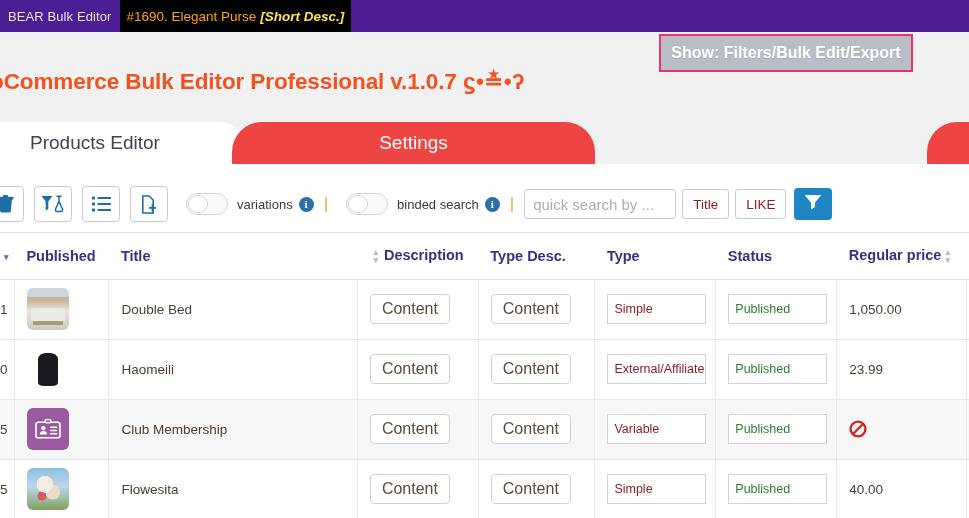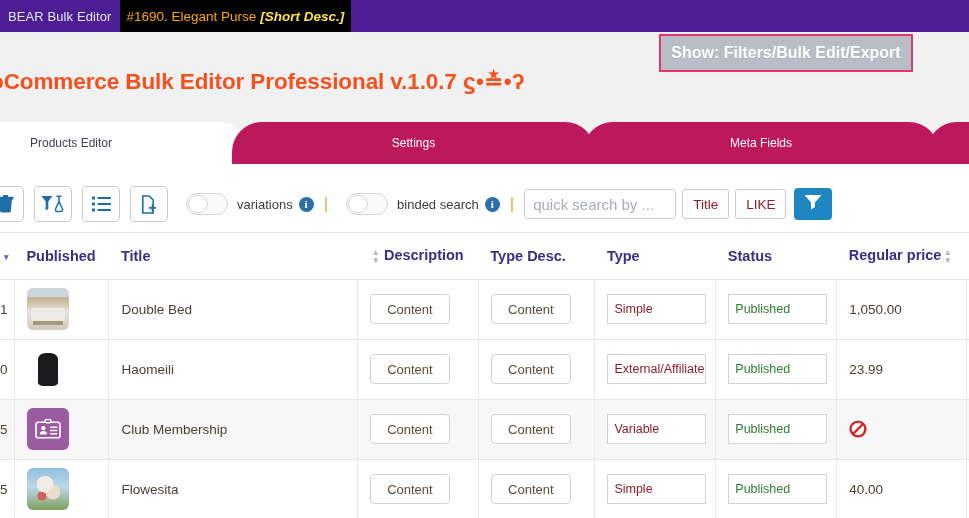--- a/index.html
+++ b/index.html
@@ -55,30 +55,30 @@
   }
   .plugin-title .deco { letter-spacing: .5px; }
 
   
   .tabbar {
     position: absolute; top: 122px; left: 0; width: 969px; height: 42px;
   }
   .tab {
     position: absolute; top: 0; height: 42px;
     display: flex; align-items: center; justify-content: center;
-    font-size: 12px; white-space: nowrap;
+    font-size: 19px; white-space: nowrap;
   }
   .tab-active {
     left: 0; width: 246px;
     background: #ffffff; color: #3f4450;
     border-top-right-radius: 26px;
     justify-content: flex-start; padding-left: 30px;
   }
   .tab-idle {
-    background: #be185d; color: #ffffff;
+    background: #ef4444; color: #ffffff;
   }
   .tab-2 { left: 232px; width: 363px; border-top-left-radius: 30px; border-top-right-radius: 30px; }
   .tab-3 { left: 583px; width: 356px; border-top-left-radius: 30px; border-top-right-radius: 30px; }
   .tab-4 { left: 927px; width: 120px; border-top-left-radius: 30px; }
   .tabbar-underline {
     position: absolute; top: 164px; left: 0; width: 969px; height: 12px; background: #ffffff;
   }
 
   
   .toolbar {
@@ -188,21 +188,21 @@
   .thumb-flower:after {
     content:""; position:absolute; left:6px; top:5px; width:30px; height:32px;
     background: radial-gradient(circle at 40% 35%, #f2ece2 0 30%, transparent 31%),
                 radial-gradient(circle at 66% 60%, #e8ddcb 0 26%, transparent 27%),
                 radial-gradient(circle at 30% 72%, #d95b5b 0 14%, transparent 15%);
   }
 
   .cellbtn {
     display: inline-flex; align-items: center; justify-content: center;
     width: 80px; height: 30px; border: 1px solid #cfd3d8; border-radius: 4px;
-    background: #ffffff; color: #5a4a3a; font-size: 13px;
+    background: #ffffff; color: #5a4a3a; font-size: 16px;
   }
   .typebox, .statusbox {
     display: inline-flex; align-items: center;
     width: 99px; height: 30px; border: 1px solid #d3d3d3; background: #ffffff;
     font-size: 12.5px; padding: 0 6px; overflow: hidden; white-space: nowrap;
   }
   .typebox { color: #8f1d2b; }
   .statusbox { color: #2e7d32; }
   .noentry { display: inline-block; width: 18px; height: 18px; vertical-align: middle; }
   .price { font-size: 13.5px; color: #4a4034; }
@@ -230,23 +230,20 @@
     <span>oCommerce Bulk Editor Professional v.1.0.7</span>
     <span class="deco">ϛ•≛•ʔ</span>
   </div>
 
   <div class="tabbar">
     <div class="tab tab-active">
       <span>Products Editor</span>
     </div>
     <div class="tab tab-idle tab-2">
       <span>Settings</span>
-    </div>
-    <div class="tab tab-idle tab-3">
-      <span>Meta Fields</span>
     </div>
     <div class="tab tab-idle tab-4">
       <span></span>
     </div>
   </div>
   <div class="tabbar-underline"></div>
 
   <div class="toolbar">
 
     <div class="tbtn">

